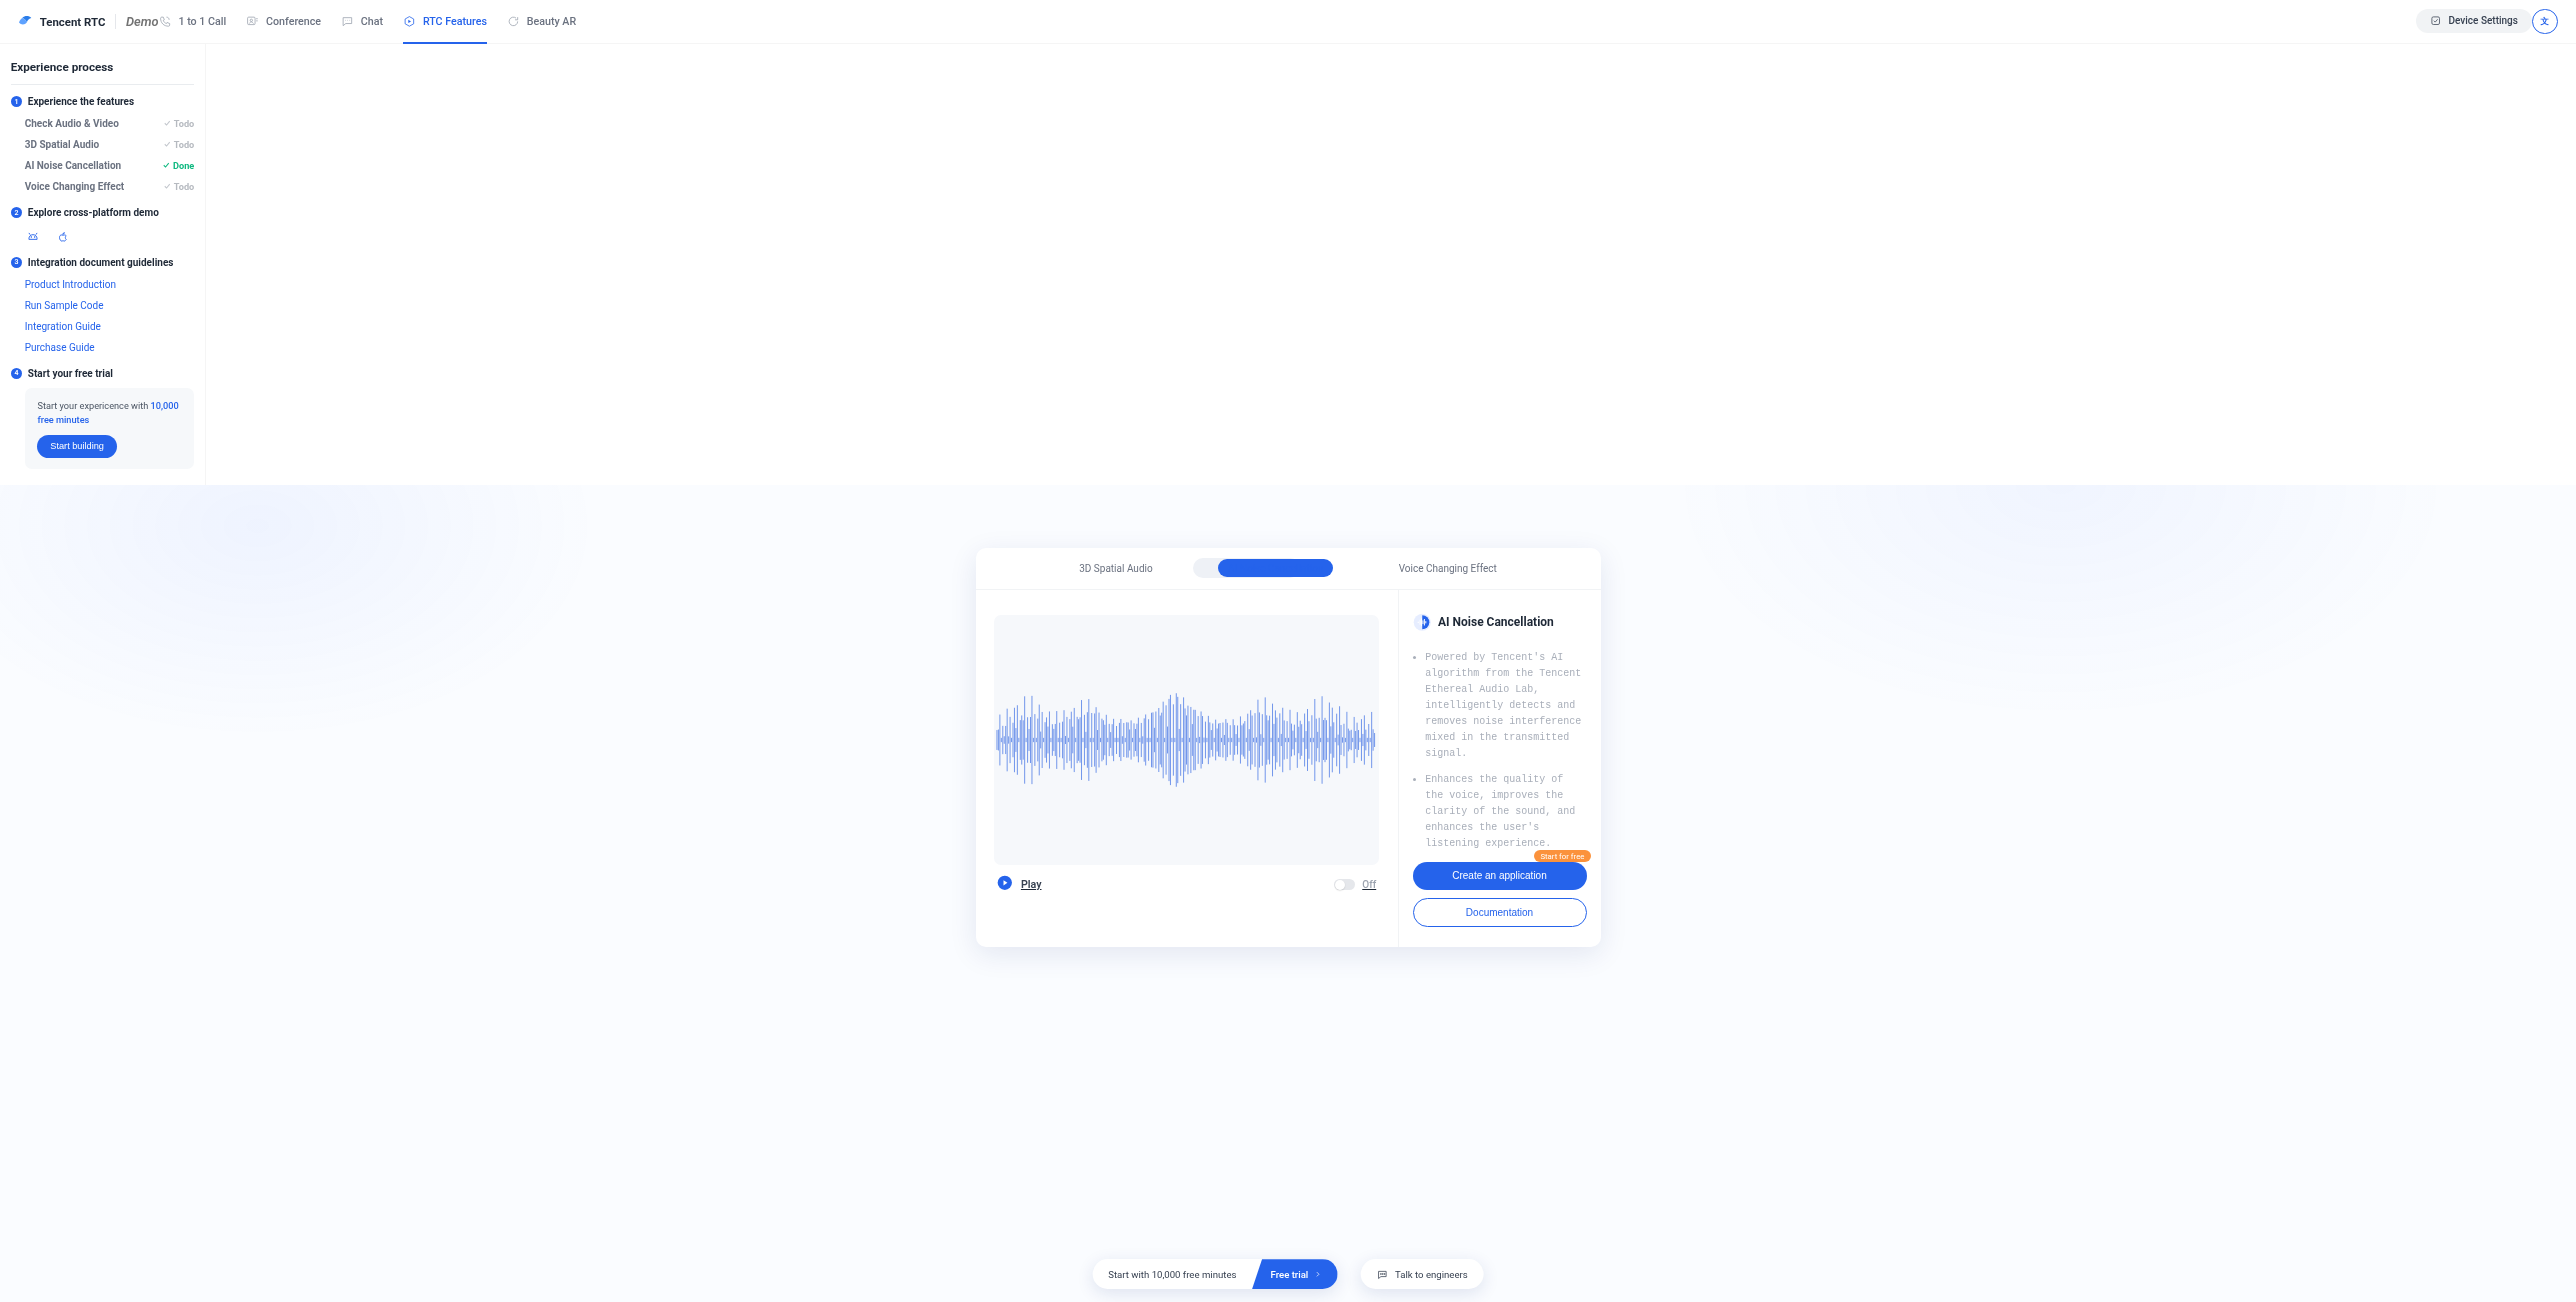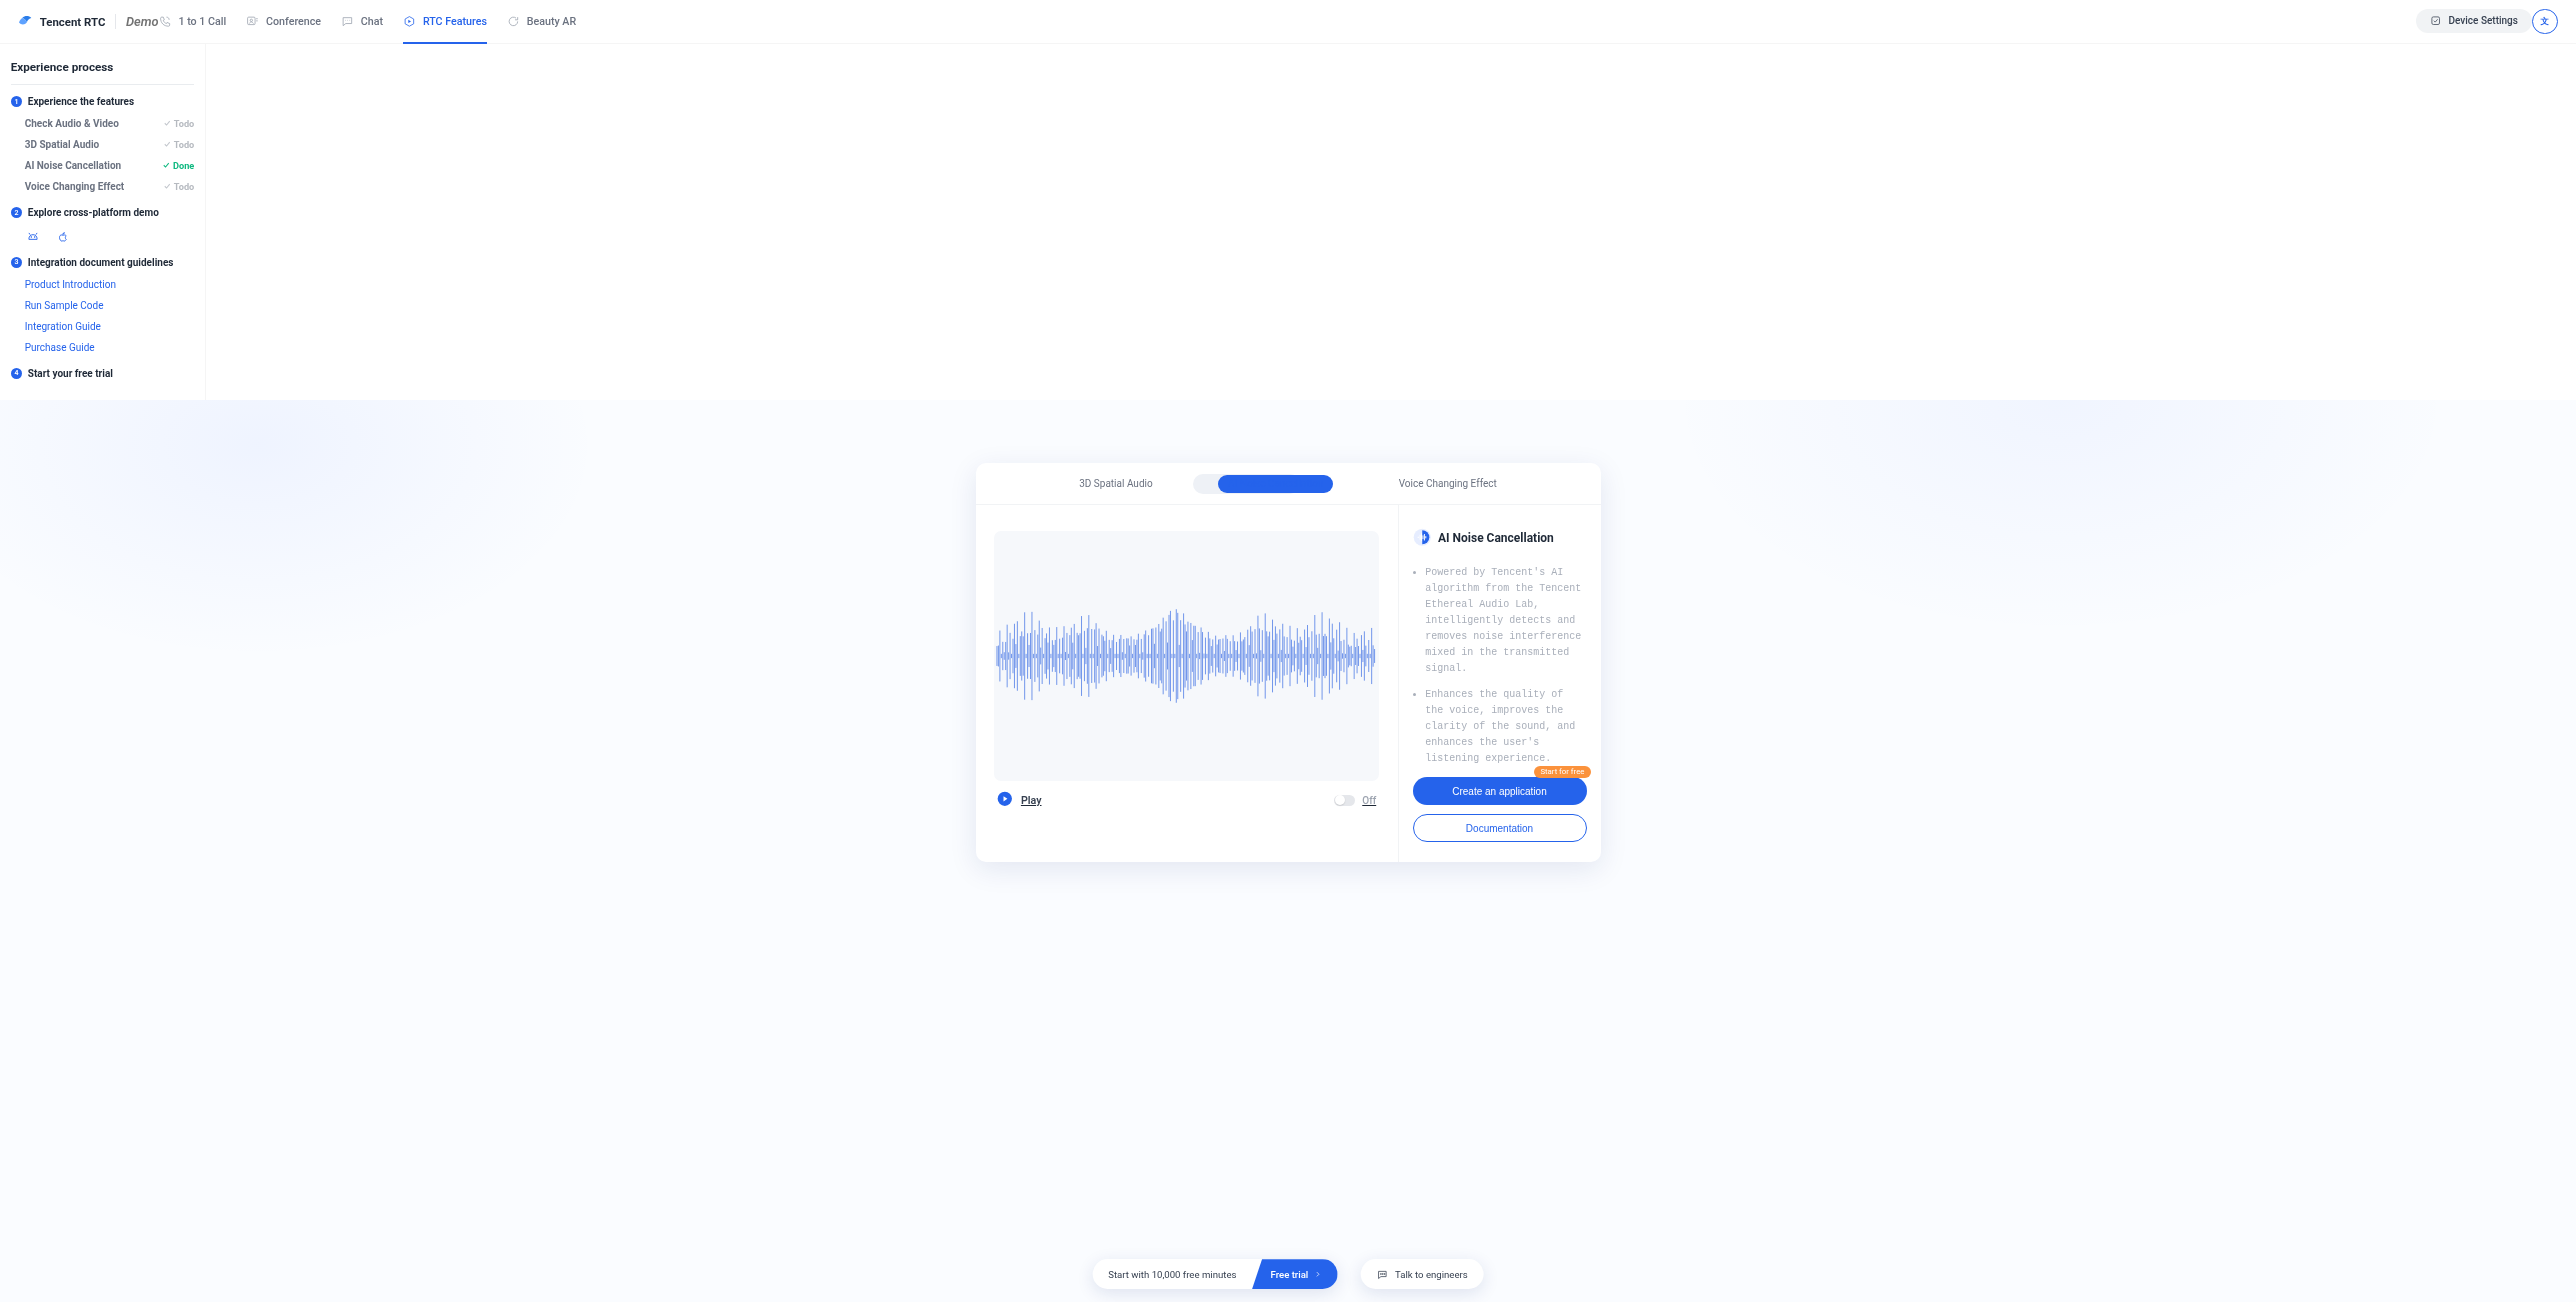--- a/index.html
+++ b/index.html
@@ -229,20 +229,26 @@
       <span>Integration document guidelines</span>
     </div>
     <a class="doc-link">Product Introduction</a>
     <a class="doc-link">Run Sample Code</a>
     <a class="doc-link">Integration Guide</a>
     <a class="doc-link">Purchase Guide</a>
 
     <div class="step-head">
       <span class="step-num">4</span>
       <span>Start your free trial</span>
+    </div>
+    <div class="trial-card">
+      <p>
+        <span>Start your expericence with </span><span class="hl">10,000 free minutes</span>
+      </p>
+      <button class="start-btn">Start building</button>
     </div>
   </div>
 
   <div class="main">
     <div class="card">
       <div class="card-tabs">
         <div class="seg-wrap">
           <div class="seg-bg"></div>
           <span class="card-tab">3D Spatial Audio</span>
           <span class="card-tab active-pill">AI Noise Cancellation</span>

